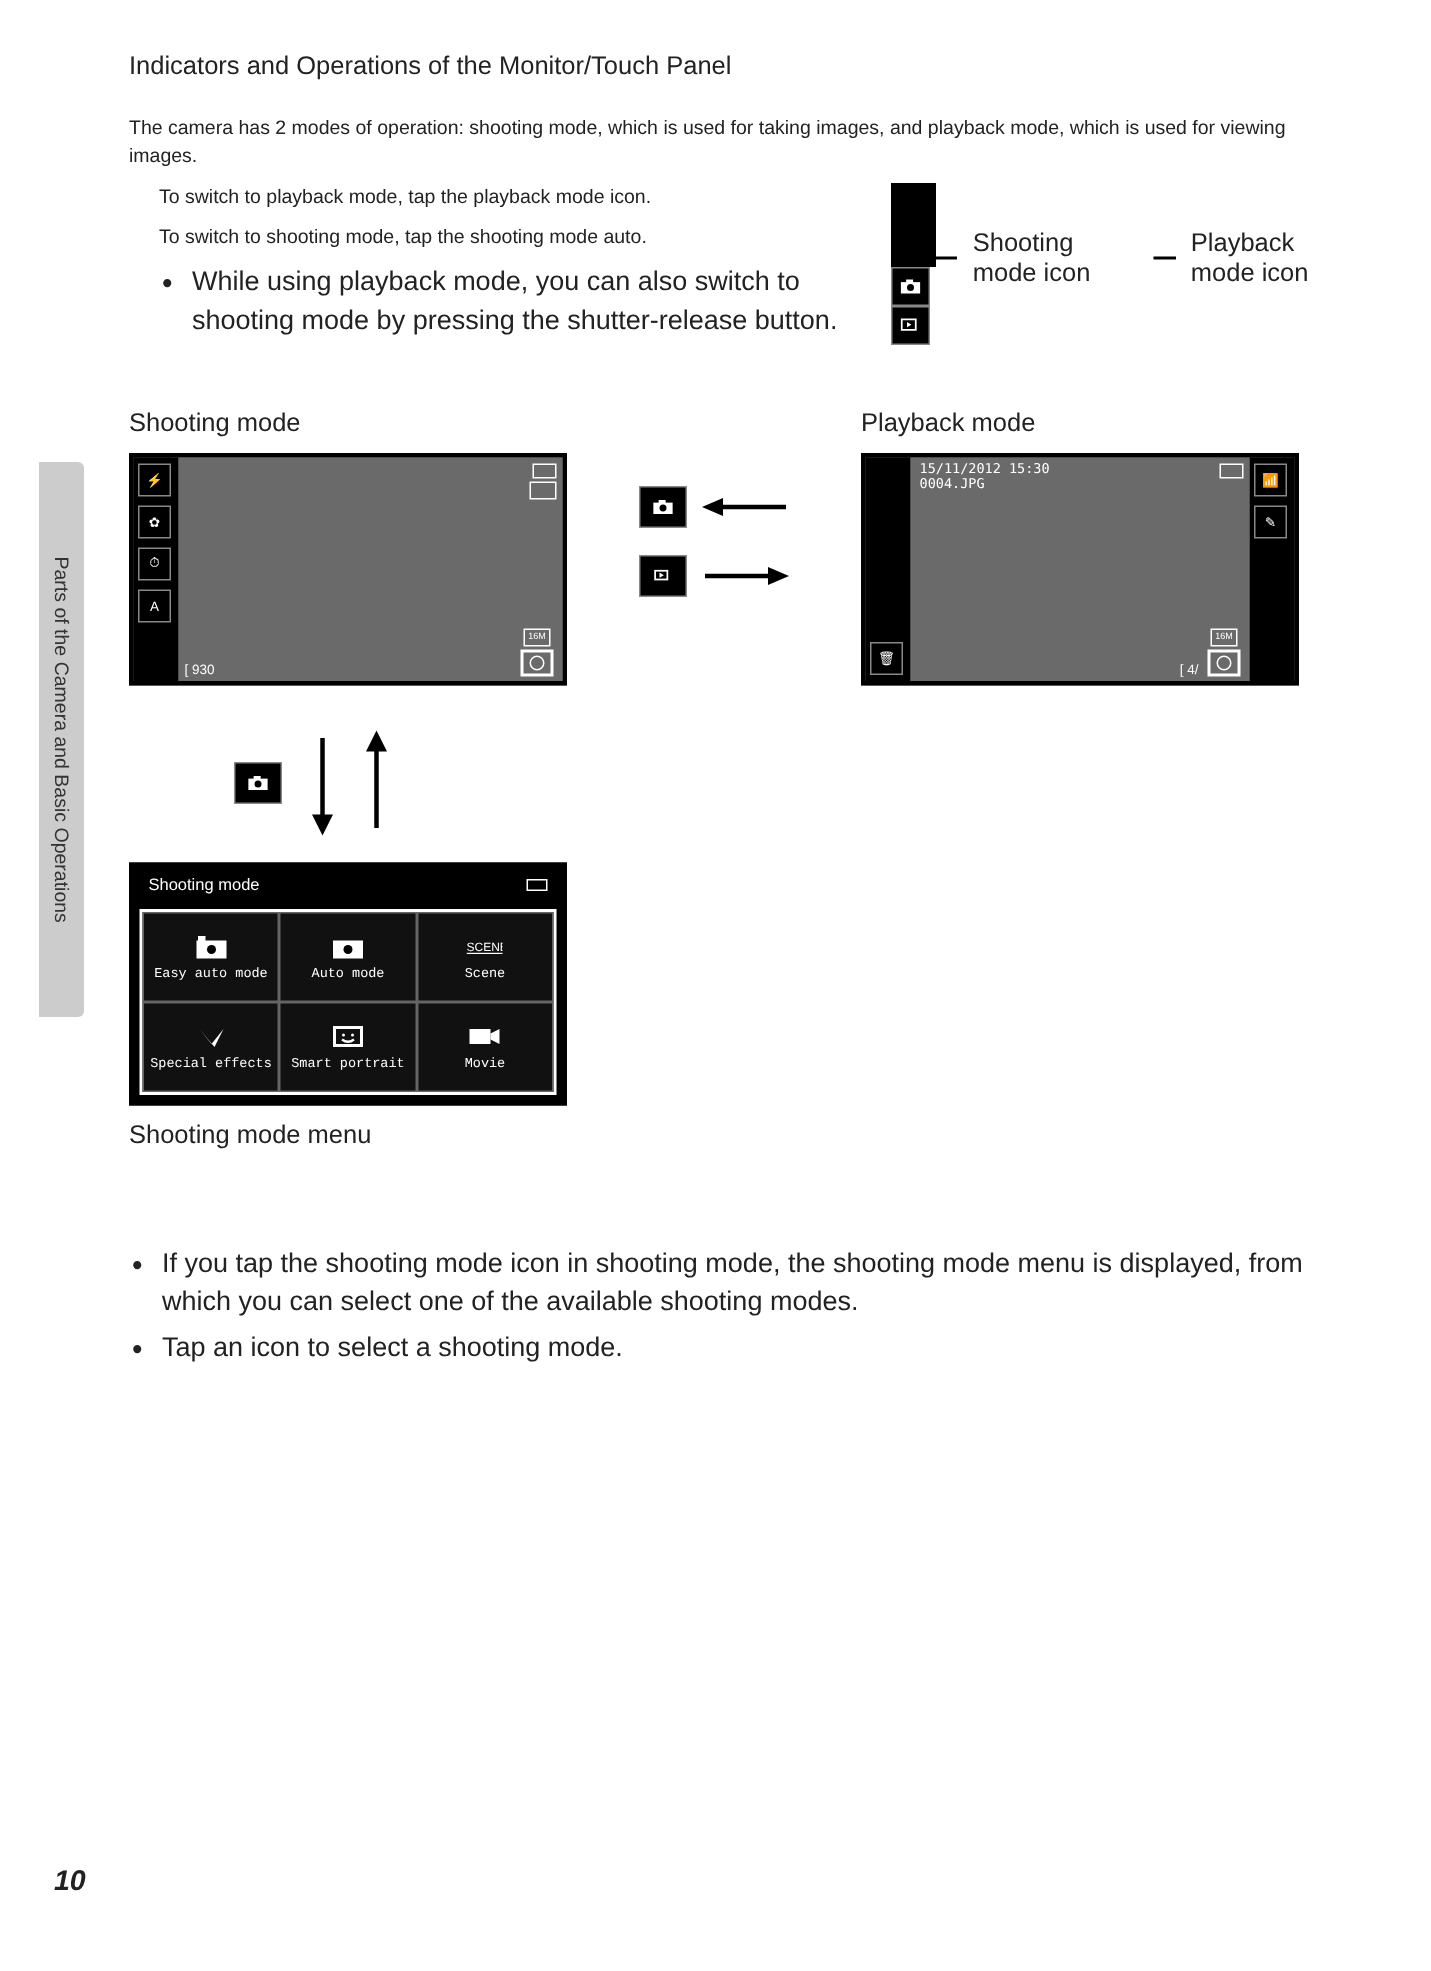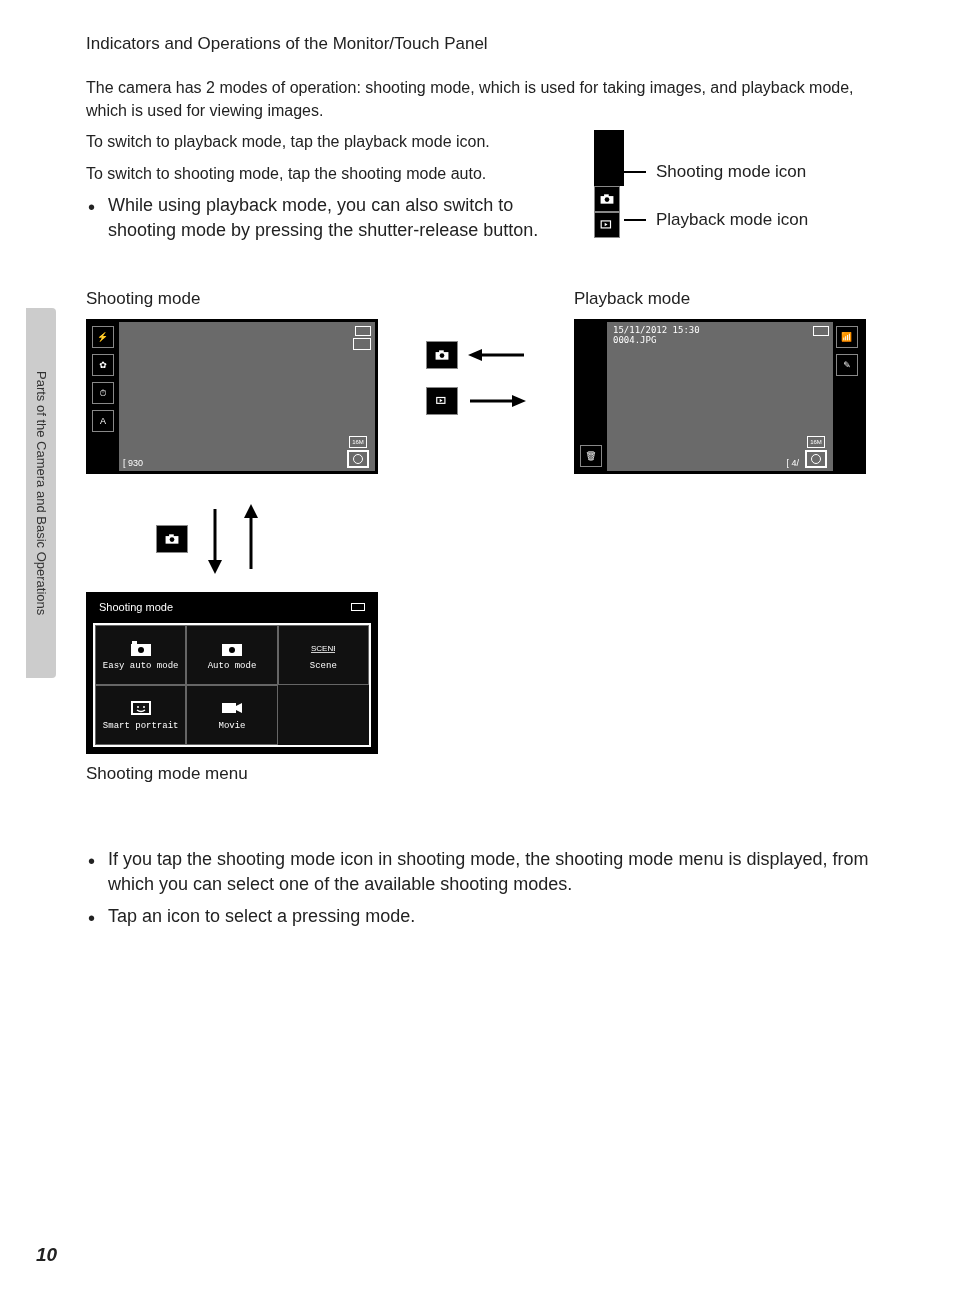--- a/index.html
+++ b/index.html
@@ -1,22 +1,22 @@
 <!DOCTYPE html>
 <html><head>
 <meta charset="utf-8">
 <style>
   * { box-sizing: border-box; margin: 0; padding: 0; }
   html, body { width: 954px; height: 1314px; background: #fff; font-family: "Segoe UI", Arial, sans-serif; color: #222; }
   .page { position: relative; width: 954px; height: 1314px; padding: 34px 60px 30px 86px; }
   .breadcrumb { font-size: 17px; margin-bottom: 22px; }
   h2.title { font-size: 26px; font-weight: 700; margin-bottom: 10px; }
-  p.body { font-size: 16px; line-height: 1.45; margin-bottom: 8px; }
+  p.body { font-size: 13px; line-height: 1.45; margin-bottom: 8px; }
   .two-col { display: flex; gap: 24px; }
-  .col-left { flex: 1; }
+  .col-left { flex: 1; margin-left: 20px; }
   .col-right { width: 300px; position: relative; }
   ul.bullets { list-style: none; padding-left: 22px; }
   ul.bullets li { position: relative; font-size: 18px; line-height: 1.4; margin-bottom: 6px; }
   ul.bullets li::before { content: "•"; position: absolute; left: -20px; font-size: 20px; }
   
   .side-tab { position: absolute; left: 26px; top: 308px; width: 30px; height: 370px; background: #ccc; border-radius: 0 4px 4px 0; display: flex; align-items: center; justify-content: center; }
   .side-tab span { writing-mode: vertical-rl; font-size: 13px; color: #333; transform: rotate(0deg); }
   .page-num { position: absolute; left: 36px; bottom: 48px; font-size: 19px; font-style: italic; font-weight: 600; }
   
   .legend-fig { position: relative; margin-top: 0; }
@@ -94,21 +94,21 @@
                   <circle cx="12" cy="10" r="4" fill="#000"></circle>
                 </svg>
             </div>
             <div class="legend-square">
               <svg viewBox="0 0 24 18">
                   <rect x="2" y="2" width="16" height="12" fill="none" stroke="#fff" stroke-width="2"></rect>
                   <polygon points="8,5 8,11 13,8" fill="#fff"></polygon>
                 </svg>
             </div>
           </div>
-          <div style="display:flex; flex-direction:column; justify-content:flex-end; padding-bottom:2px;gap:22px;">
+          <div style="display:flex; justify-content:flex-end; padding-bottom:2px;gap:22px;">
             <div class="legend-row">
               <div class="legend-leader"></div>
               <span class="legend-lbl">Shooting mode icon</span>
             </div>
             <div class="legend-row">
               <div class="legend-leader"></div>
               <span class="legend-lbl">Playback mode icon</span>
             </div>
           </div>
         </div>
@@ -177,20 +177,26 @@
             <span class="cell-lbl">Auto mode</span>
           </div>
           <div class="menu-cell">
             <svg viewBox="0 0 30 12">
                 <text x="0" y="10" font-size="10" fill="#fff" text-decoration="underline">SCENE</text>
               </svg>
             <span class="cell-lbl">Scene</span>
           </div>
           <div class="menu-cell">
             <svg viewBox="0 0 24 18">
+                <path d="M4 4 L12 14 L20 4 L14 16 L4 4 Z" fill="#fff"></path>
+              </svg>
+            <span class="cell-lbl">Special effects</span>
+          </div>
+          <div class="menu-cell">
+            <svg viewBox="0 0 24 18">
                 <rect x="3" y="3" width="18" height="12" fill="none" stroke="#fff" stroke-width="2"></rect>
                 <circle cx="9" cy="8" r="1" fill="#fff"></circle>
                 <circle cx="15" cy="8" r="1" fill="#fff"></circle>
                 <path d="M8 11 Q12 14 16 11" stroke="#fff" fill="none" stroke-width="1.5"></path>
               </svg>
             <span class="cell-lbl">Smart portrait</span>
           </div>
           <div class="menu-cell">
             <svg viewBox="0 0 24 18">
                 <rect x="2" y="4" width="14" height="10" fill="#fff"></rect>
@@ -253,18 +259,18 @@
           <div class="mini-icon">📶</div>
           <div class="mini-icon">✎</div>
         </div>
       </div>
     </div>
   </div>
 
   <div class="bottom-notes">
     <ul class="bullets">
       <li>If you tap the shooting mode icon in shooting mode, the shooting mode menu is displayed, from which you can select one of the available shooting modes.</li>
-      <li>Tap an icon to select a pressing mode.</li>
+      <li>Tap an icon to select a shooting mode.</li>
     </ul>
   </div>
 
   <div class="page-num">10</div>
 </div>
 
 </body></html>

